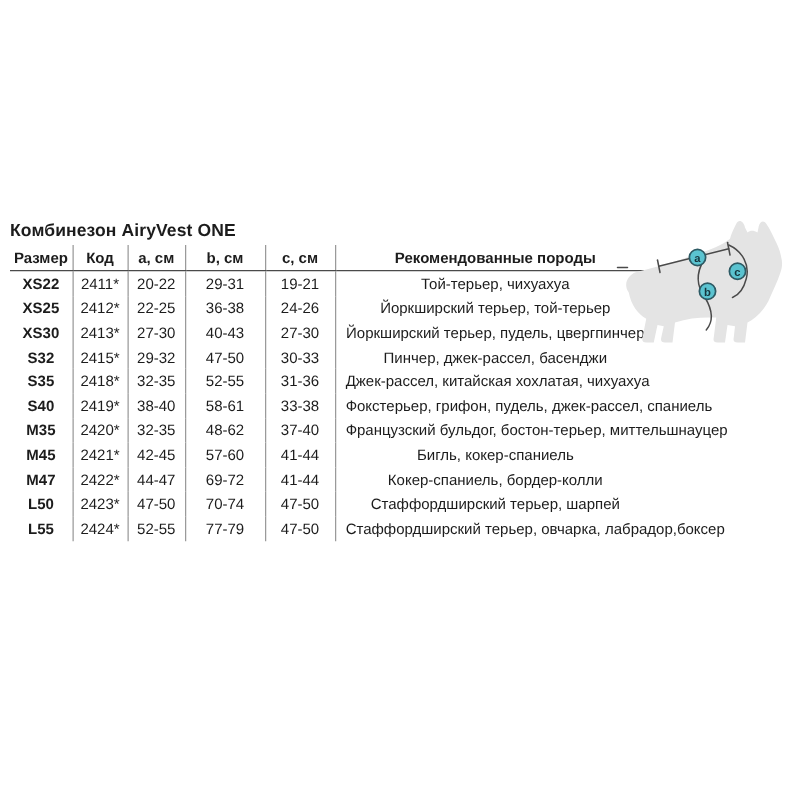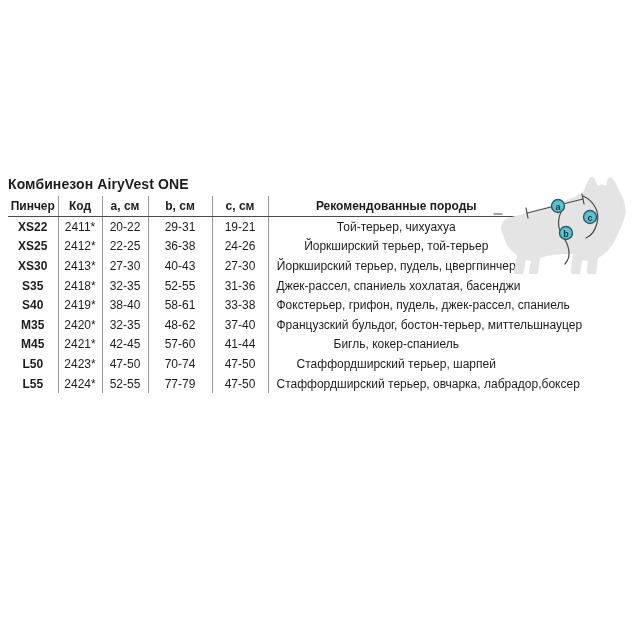--- a/index.html
+++ b/index.html
@@ -40,21 +40,21 @@
   <colgroup>
     <col style="width:50px">
       <col style="width:44px">
       <col style="width:46px">
     <col style="width:64px">
       <col style="width:56px">
       <col style="width:248px">
   </colgroup>
   <thead>
     <tr>
-      <th class="col-size">Пинчер</th>
+      <th class="col-size">Размер</th>
       <th class="col-code">Код</th>
       <th class="col-a">a, см</th>
       <th class="col-b">b, см</th>
       <th class="col-c">c, см</th>
       <th class="col-breeds">Рекомендованные породы</th>
     </tr>
   </thead>
   <tbody>
       <tr>
         <td class="col-size">XS22</td>
@@ -74,26 +74,34 @@
       </tr>
       <tr>
         <td class="col-size">XS30</td>
         <td class="col-code">2413*</td>
         <td class="col-a">27-30</td>
         <td class="col-b">40-43</td>
         <td class="col-c">27-30</td>
         <td class="col-breeds">Йоркширский терьер, пудель, цвергпинчер</td>
       </tr>
       <tr>
+        <td class="col-size">S32</td>
+        <td class="col-code">2415*</td>
+        <td class="col-a">29-32</td>
+        <td class="col-b">47-50</td>
+        <td class="col-c">30-33</td>
+        <td class="col-breeds">Пинчер, джек-рассел, басенджи</td>
+      </tr>
+      <tr>
         <td class="col-size">S35</td>
         <td class="col-code">2418*</td>
         <td class="col-a">32-35</td>
         <td class="col-b">52-55</td>
         <td class="col-c">31-36</td>
-        <td class="col-breeds">Джек-рассел, спаниель хохлатая, басенджи</td>
+        <td class="col-breeds">Джек-рассел, китайская хохлатая, чихуахуа</td>
       </tr>
       <tr>
         <td class="col-size">S40</td>
         <td class="col-code">2419*</td>
         <td class="col-a">38-40</td>
         <td class="col-b">58-61</td>
         <td class="col-c">33-38</td>
         <td class="col-breeds">Фокстерьер, грифон, пудель, джек-рассел, спаниель</td>
       </tr>
       <tr>
@@ -104,20 +112,28 @@
         <td class="col-c">37-40</td>
         <td class="col-breeds">Французский бульдог, бостон-терьер, миттельшнауцер</td>
       </tr>
       <tr>
         <td class="col-size">M45</td>
         <td class="col-code">2421*</td>
         <td class="col-a">42-45</td>
         <td class="col-b">57-60</td>
         <td class="col-c">41-44</td>
         <td class="col-breeds">Бигль, кокер-спаниель</td>
+      </tr>
+      <tr>
+        <td class="col-size">M47</td>
+        <td class="col-code">2422*</td>
+        <td class="col-a">44-47</td>
+        <td class="col-b">69-72</td>
+        <td class="col-c">41-44</td>
+        <td class="col-breeds">Кокер-спаниель, бордер-колли</td>
       </tr>
       <tr>
         <td class="col-size">L50</td>
         <td class="col-code">2423*</td>
         <td class="col-a">47-50</td>
         <td class="col-b">70-74</td>
         <td class="col-c">47-50</td>
         <td class="col-breeds">Стаффордширский терьер, шарпей</td>
       </tr>
       <tr>

